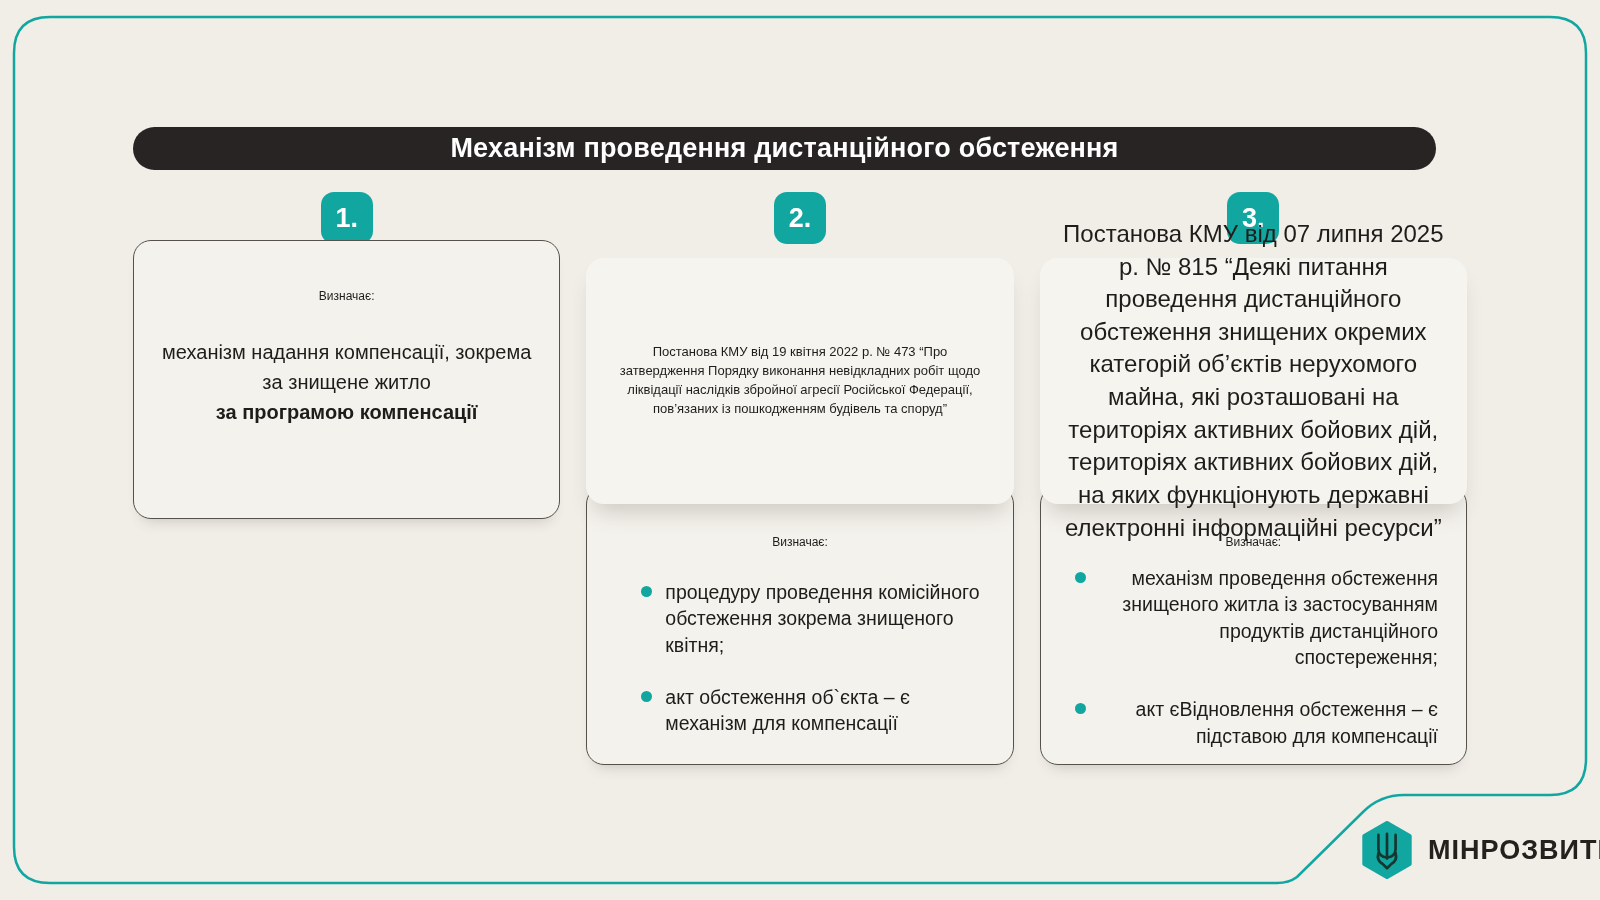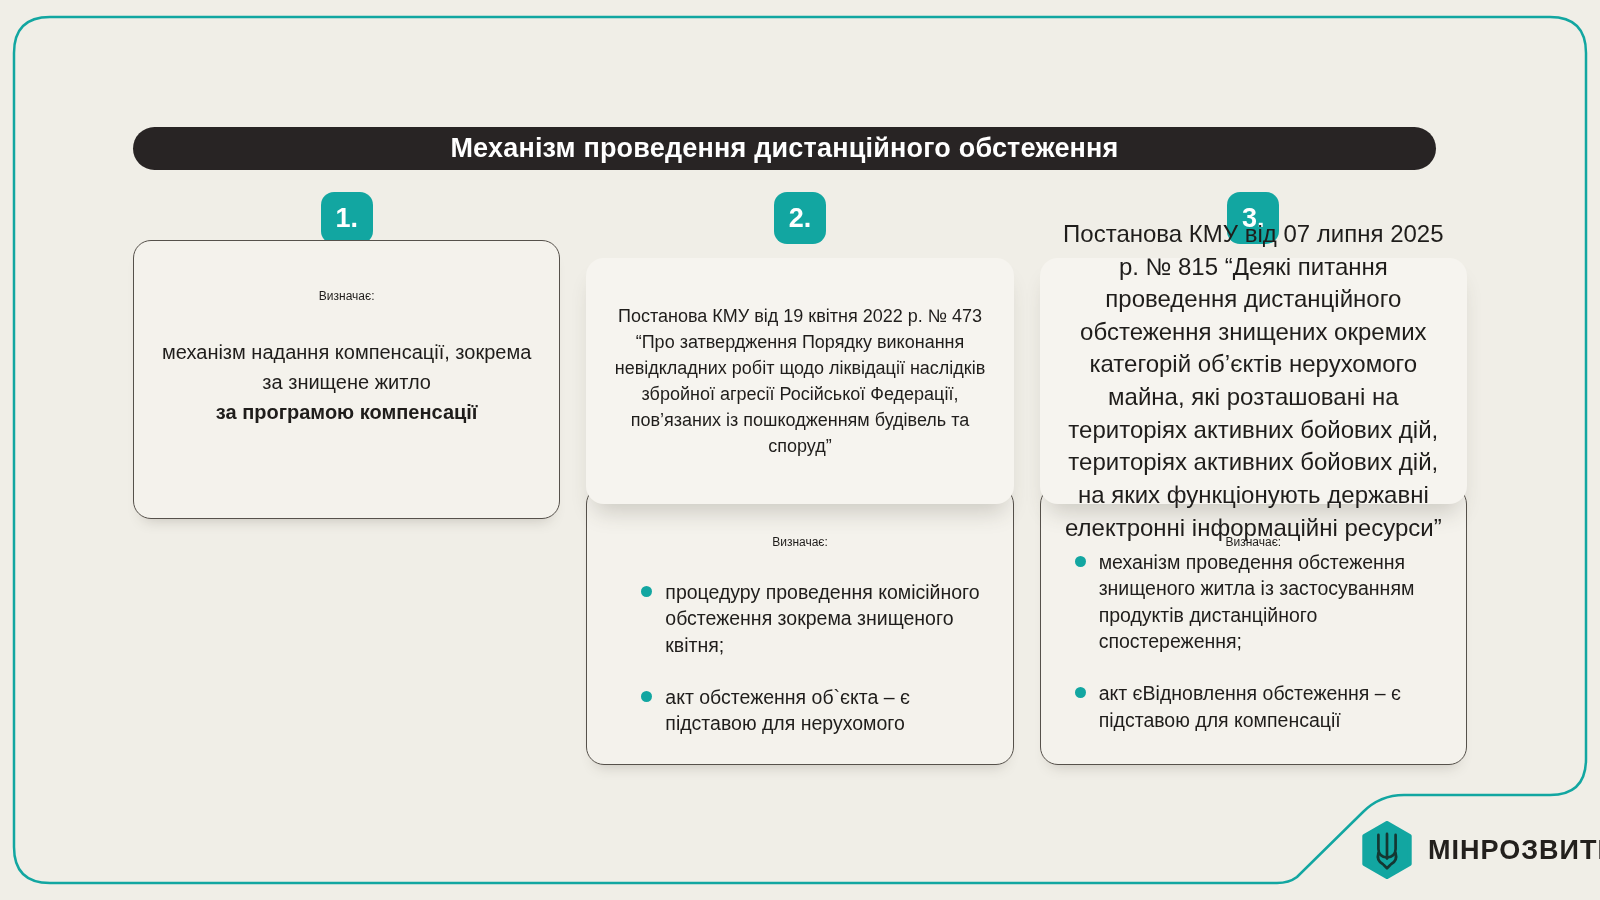--- a/index.html
+++ b/index.html
@@ -33,39 +33,39 @@
     color:#ffffff; font-size:27px; font-weight:700;
   }
 
   .top-card {
     position:relative; z-index:2;
     height:246px; background:#f6f4ef; border-radius:18px;
     box-shadow:0 16px 22px -8px rgba(70,62,50,.22);
     display:flex; align-items:center; justify-content:center;
     padding:10px 26px; text-align:center;
   }
-  .top-card .resolution { font-size:18px; line-height:1.45; }
+  .top-card .resolution { font-size:13px; line-height:1.45; }
   .col-3 .top-card { padding:8px 14px; }
   .col-3 .top-card .resolution { font-size:24px; line-height:1.36; }
 
   .bottom-card {
     position:relative; z-index:1;
     margin-top:-18px; height:279px;
     background:#f4f2ec; border:1.5px solid #56514b; border-radius:18px;
     box-shadow:0 10px 14px -9px rgba(70,62,50,.25);
     padding:48px 28px 18px 28px;
   }
   .defines-label { text-align:center; font-size:12px; }
 
   .summary { margin-top:34px; text-align:center; font-size:20px; line-height:1.5; }
   .summary .bold-line { font-weight:700; display:block; }
 
   .bullets { list-style:none; }
   .col-2 .bullets { margin-top:30px; padding-left:26px; }
-  .col-3 .bullets { padding-left:6px; }
+  .col-3 .bullets { margin-top:16px; padding-left:6px;text-align:right; }
   .bullets li { display:flex; align-items:flex-start; gap:13px; font-size:19.5px; line-height:1.35; }
   .bullets li + li { margin-top:26px; }
   .dot {
     flex:0 0 auto; width:11px; height:11px; margin-top:7px;
     border-radius:50%; background:#12a6a1;
   }
 
   .footer-brand {
     position:absolute; left:1360px; top:821px; height:58px;
     display:flex; align-items:center; gap:14px;
@@ -104,21 +104,21 @@
     </div>
     <div class="bottom-card">
       <div class="defines-label">Визначає:</div>
       <ul class="bullets">
         <li>
           <span class="dot"></span>
           <span>процедуру проведення комісійного обстеження зокрема знищеного квітня;</span>
         </li>
         <li>
           <span class="dot"></span>
-          <span>акт обстеження об`єкта – є підставою для нерухомого</span>
+          <span>акт обстеження об`єкта – є механізм для компенсації</span>
         </li>
       </ul>
     </div>
   </div>
 
   <div class="column col-3">
     <div class="badge">3.</div>
     <div class="top-card">
       <p class="resolution">Постанова КМУ  від 07 липня 2025 р. № 815 “Деякі питання проведення дистанційного обстеження знищених окремих категорій об’єктів нерухомого майна, які розташовані на територіях активних бойових дій, територіях активних бойових дій, на яких функціонують державні електронні інформаційні ресурси”</p>
     </div>

